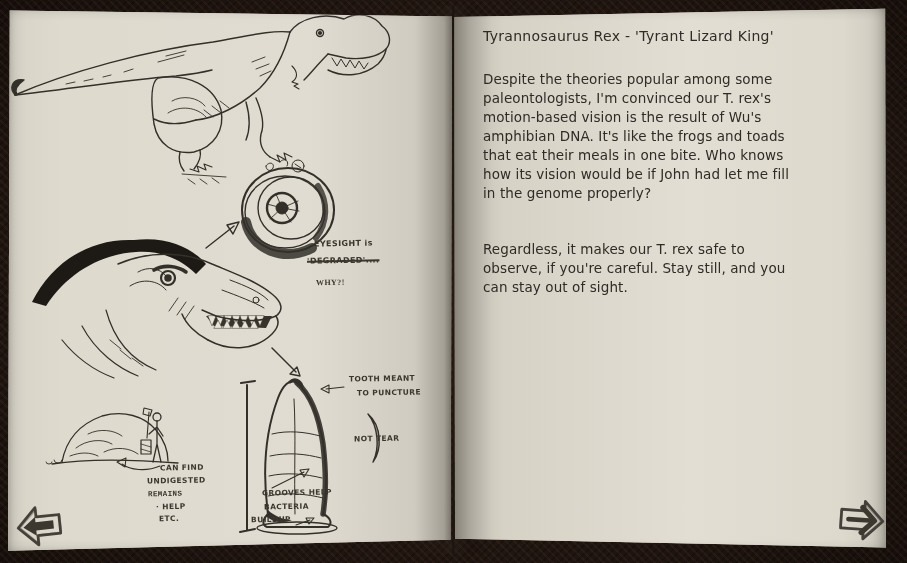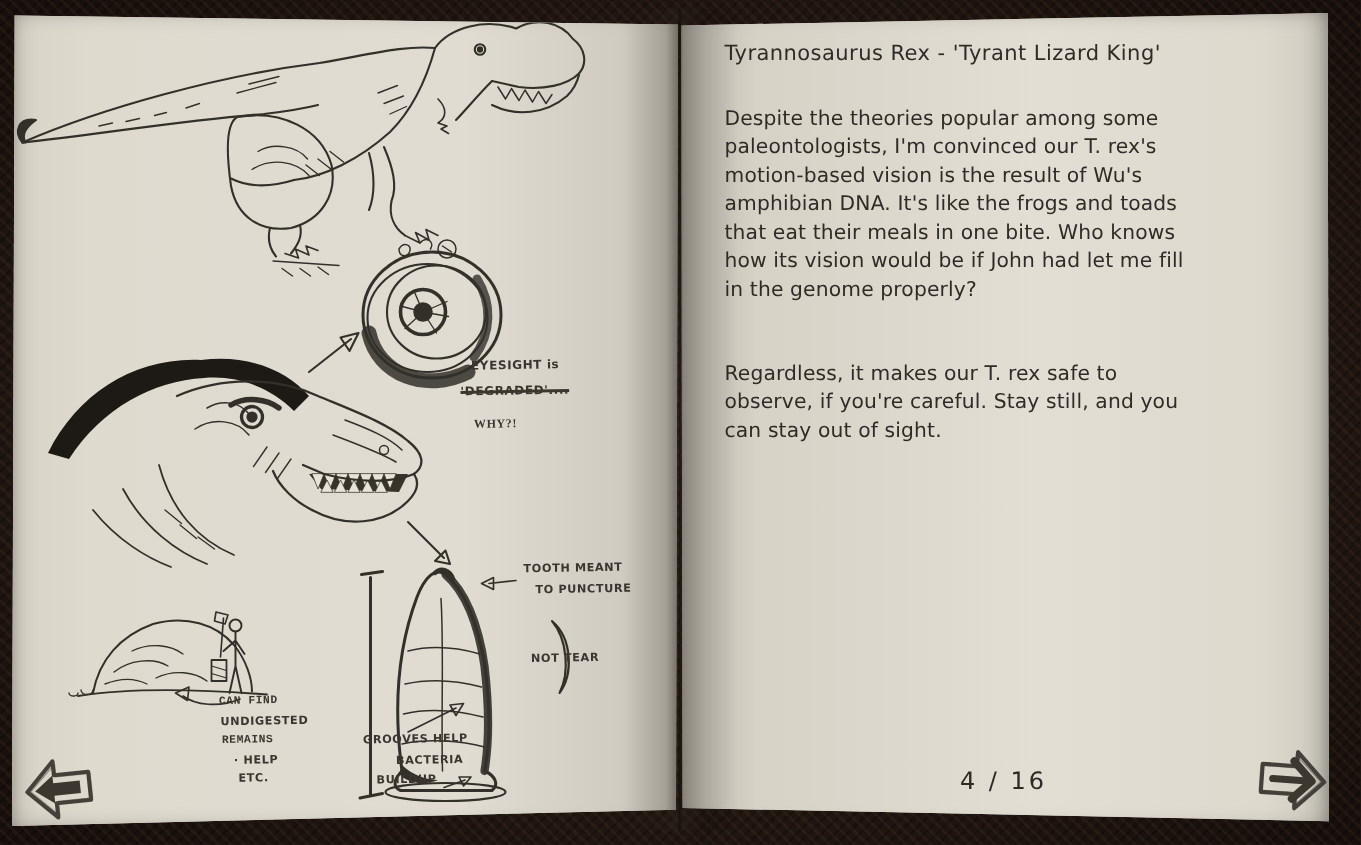--- a/index.html
+++ b/index.html
@@ -181,25 +181,25 @@
     </svg>
 
     <div class="ann ann-big" style="left:306px;top:233px;">EYESIGHT is</div>
     <div class="ann ann-big scribbled" style="left:299px;top:250px;">'DEGRADED'....</div>
     <div class="ann ann-big" style="left:308px;top:272px;font-family:Liberation Serif, serif;">WHY?!</div>
 
     <div class="ann" style="left:341px;top:369px;">TOOTH MEANT</div>
     <div class="ann" style="left:349px;top:383px;">TO PUNCTURE</div>
     <div class="ann" style="left:346px;top:397px;margin-top:32px;">NOT TEAR</div>
 
-    <div class="ann" style="left:234px;top:483px;">GROOVES HELP</div>
+    <div class="ann" style="left:254px;top:483px;">GROOVES HELP</div>
     <div class="ann" style="left:256px;top:497px;">BACTERIA</div>
     <div class="ann" style="left:243px;top:510px;">BUILDUP</div>
 
-    <div class="ann" style="left:138px;top:458px;font-family:Liberation Mono, monospace;">CAN FIND</div>
+    <div class="ann" style="left:152px;top:458px;">CAN FIND</div>
     <div class="ann" style="left:139px;top:471px;">UNDIGESTED</div>
     <div class="ann" style="left:140px;top:484px;font-family:Liberation Mono, monospace;">REMAINS</div>
     <div class="ann" style="left:148px;top:497px;">· HELP</div>
     <div class="ann" style="left:151px;top:509px;text-align:right;">ETC.</div>
   </div>
 
   <div class="page page-right">
     <div class="jtitle">Tyrannosaurus Rex - 'Tyrant Lizard King'</div>
 
     <div class="jbody p1">
@@ -211,21 +211,20 @@
       <div class="jline">how its vision would be if John had let me fill</div>
       <div class="jline">in the genome properly?</div>
     </div>
 
     <div class="jbody p2">
       <div class="jline">Regardless, it makes our T. rex safe to</div>
       <div class="jline">observe, if you're careful. Stay still, and you</div>
       <div class="jline">can stay out of sight.</div>
     </div>
 
-    <div class="pagenum">4 / 16</div>
   </div>
 
   <div class="spine"></div>
 </div>
 
 <div class="navbtn prev" role="button">
   <svg width="48" height="46" viewBox="0 0 46 42">
     <polygon points="43,12 21,12 21,3 3,21 21,39 21,30 43,30" fill="none" stroke="#45413a" stroke-width="2.6" stroke-linejoin="round"></polygon>
     <polygon points="44,13 22,13 22,5 5,21 22,38 22,29 44,29" fill="none" stroke="#45413a" stroke-width="1" opacity="0.45" stroke-linejoin="round"></polygon>
     <polygon points="8,21 20,12 20,17 37,17 37,25 20,25 20,30" fill="#3c3830"></polygon>

